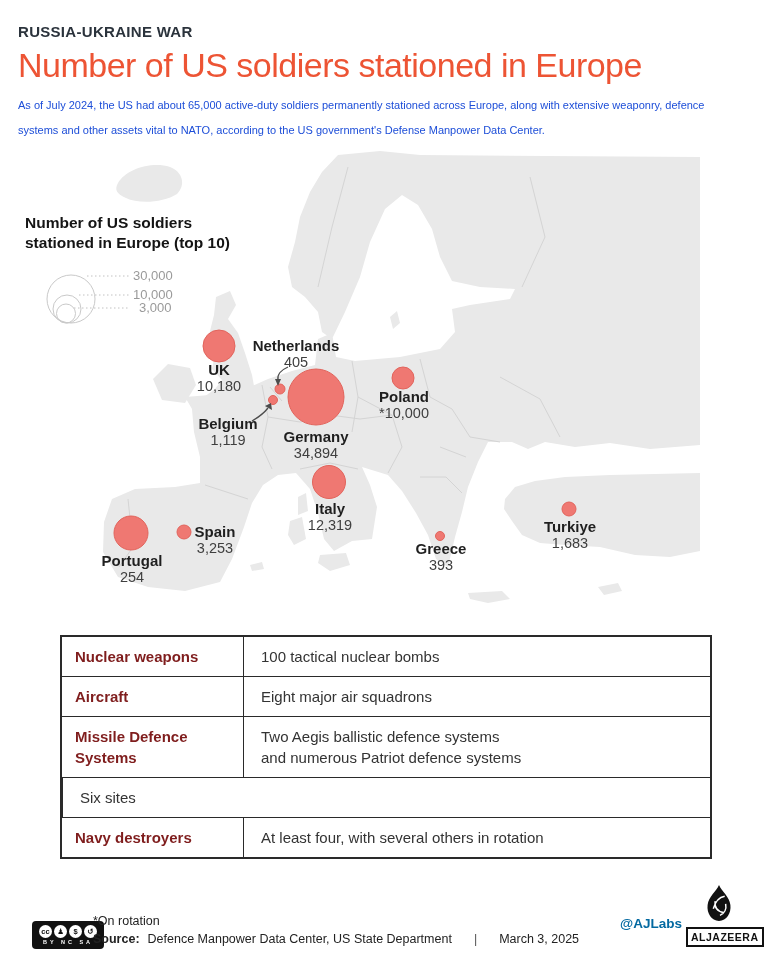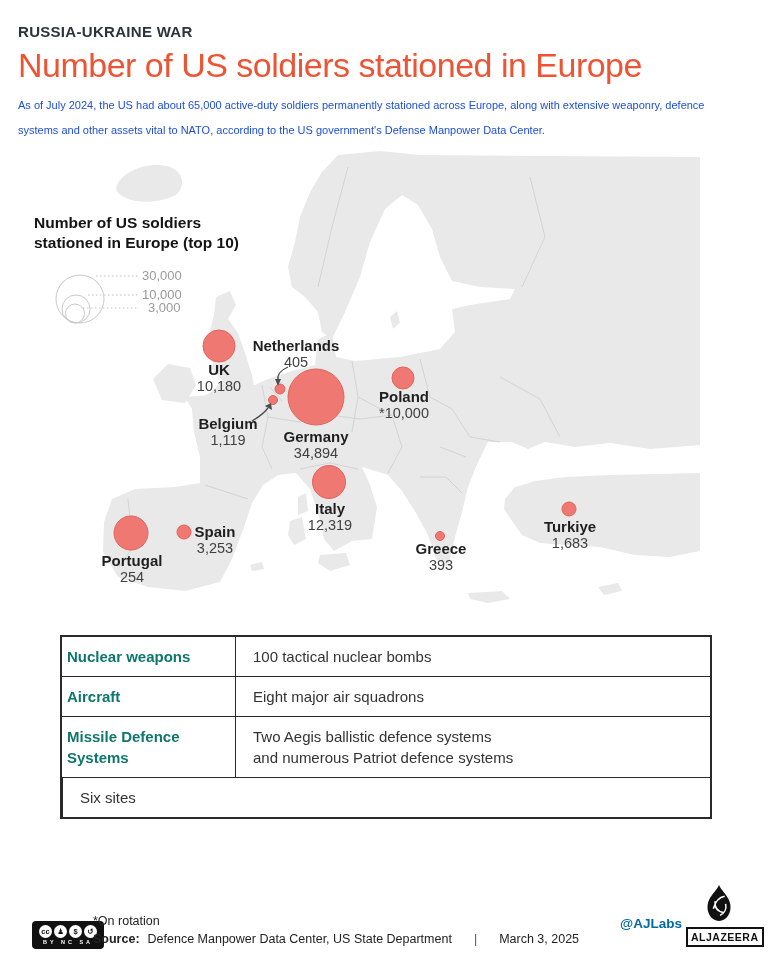--- a/index.html
+++ b/index.html
@@ -17,32 +17,32 @@
   .land{fill:#e9e9e9;}
   .borders{fill:none;stroke:#d4d4d4;stroke-width:1;}
   .bubble{fill:var(--bubble,#ef7872);stroke:var(--bubble-stroke,#e2645c);stroke-width:1;}
   .arrow{fill:none;stroke:#4c4c4c;stroke-width:1.3;}
   .arrow-head{fill:#4c4c4c;}
   .country-label{position:absolute;transform:translateX(-50%);text-align:center;
                  line-height:17px;white-space:nowrap;}
   .country-label .cname{font-size:15px;font-weight:bold;color:#1f1f1f;}
   .country-label .cval{font-size:14.5px;color:#3f3f3f;}
   
-  .legend{position:absolute;left:34px;top:66px;width:250px;}
+  .legend{position:absolute;left:25px;top:66px;width:250px;}
   .legend-title{font-size:15.5px;font-weight:bold;color:#141414;line-height:20px;}
   .legend-circles{position:absolute;left:2px;top:48px;}
   .lc{fill:none;stroke:#c9c9c9;stroke-width:1;}
   .leader{stroke:#c2c2c2;stroke-width:1;stroke-dasharray:1.5 2.5;}
   .lsize{font-size:13px;fill:#9a9a9a;}
   
   .inv-table{margin:18px 0 0 60px;width:652px;border:2px solid #2a2a2a;box-sizing:border-box;}
   .inv-row{display:flex;border-top:1.5px solid #2a2a2a;}
   .inv-row:first-child{border-top:none;}
-  .inv-label{width:160px;flex:0 0 160px;padding:9px 8px 9px 5px;font-size:15px;
-             font-weight:bold;color:#0f766e;white-space:pre-line;line-height:21px;}
+  .inv-label{width:160px;flex:0 0 160px;padding:9px 8px 9px 13px;font-size:15px;
+             font-weight:bold;color:#7f1d1d;white-space:pre-line;line-height:21px;}
   .inv-value{flex:1;border-left:1.5px solid #2a2a2a;padding:9px 10px 9px 17px;
              font-size:15px;color:#333;white-space:pre-line;line-height:21px;}
   
   .footer{position:absolute;left:0;top:884px;width:770px;height:78px;}
   .cc-badge{position:absolute;left:32px;top:37px;width:72px;height:28px;background:#111;
             border-radius:4px;display:flex;flex-direction:column;align-items:center;
             justify-content:center;}
   .cc-row{display:flex;gap:2px;}
   .ccircle{width:13px;height:13px;border-radius:50%;background:#fff;color:#111;
            font-size:7.5px;font-weight:bold;display:flex;align-items:center;
@@ -178,20 +178,24 @@
     </div>
     <div class="inv-row">
       <div class="inv-label">Missile Defence
 Systems</div>
       <div class="inv-value">Two Aegis ballistic defence systems
 and numerous Patriot defence systems</div>
     </div>
     <div class="inv-row">
       <div class="inv-value">Six sites</div>
     </div>
+    <div class="inv-row">
+      <div class="inv-label">Navy destroyers</div>
+      <div class="inv-value">At least four, with several others in rotation</div>
+    </div>
   </div>
 
 <div class="footer">
   <div class="cc-badge">
     <div class="cc-row" id="cc-row">
         <span class="ccircle">cc</span>
         <span class="ccircle">♟</span>
         <span class="ccircle">$</span>
         <span class="ccircle">↺</span>
       </div>

